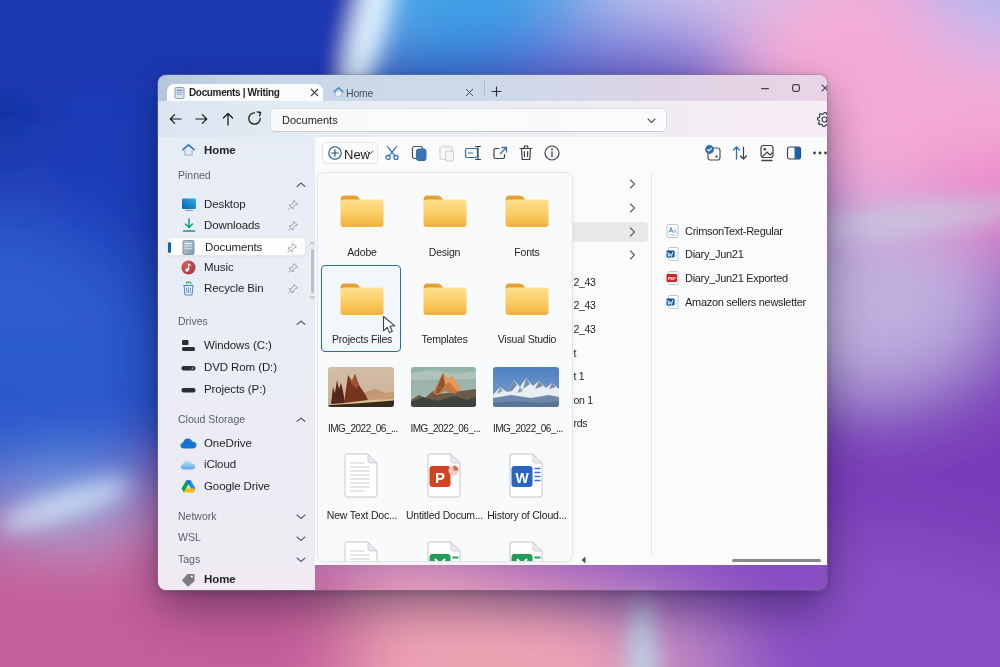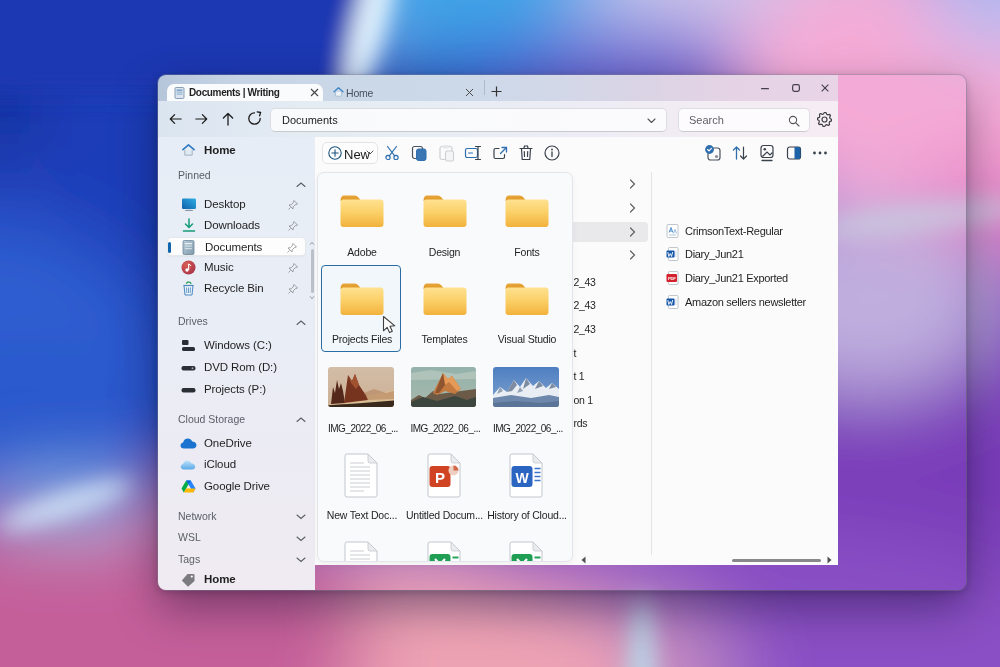--- a/index.html
+++ b/index.html
@@ -1,21 +1,21 @@
 <!DOCTYPE html>
 <html><head>
 <meta charset="utf-8">
 <style>
   * { margin:0; padding:0; box-sizing:border-box; }
   html,body { width:1000px; height:667px; overflow:hidden; }
   body { font-family:"Liberation Sans", sans-serif; position:relative; background:#6b4fc0; }
   .abs { position:absolute; }
   .wall { position:absolute; inset:0; background:#5b5ac8; }
   .wall svg { display:block; }
-  .win { position:absolute; left:158px; top:75px; width:808px; height:515px;
+  .win { position:absolute; left:158px; top:75px; width:669px; height:515px;
     border-radius:8px; overflow:hidden;
     box-shadow:0 2px 8px rgba(0,0,20,.22), 0 18px 45px rgba(0,0,30,.4);
     outline:1px solid rgba(130,130,150,.4); }
   .tabbar { position:absolute; left:0; top:0; width:680px; height:26px;
     background:linear-gradient(90deg,#b6c6da 0%,#c6d4e5 12%,#cbd8e8 30%,#ccd9e9 45%,#d2d8e8 58%,#d9d4e5 70%,#e4d3e5 83%,#e9d4e7 100%); }
   .tab-active { position:absolute; left:9px; top:9px; width:156px; height:17px;
     background:#fafbfd; border-radius:7px 7px 0 0; }
   .tab-active .ttxt { position:absolute; left:22px; top:3px; font-size:10px; font-weight:bold; color:#1f1f1f; letter-spacing:-0.35px; white-space:nowrap; }
   .tab-home { position:absolute; left:165px; top:9px; width:157px; height:17px; }
   .tab-home .ttxt { position:absolute; left:23px; top:3px; font-size:10.5px; color:#46515d; letter-spacing:-0.2px; }
@@ -150,27 +150,20 @@
     <svg class="abs" style="left:89px;top:10px" width="15" height="15" viewBox="0 0 15 15">
         <path d="M13.2 7.5 A5.7 5.7 0 1 1 7.5 1.8" fill="none" stroke="#1b1b1b" stroke-width="1.3" stroke-linecap="round"></path>
         <path d="M10.2 0.8 L13.6 1.5 L12.6 4.8" fill="none" stroke="#1b1b1b" stroke-width="1.3" stroke-linecap="round" stroke-linejoin="round"></path>
       </svg>
     <div class="addr">
         <span>Documents</span>
       <svg class="abs" style="right:10px;top:9px" width="9" height="6" viewBox="0 0 9 6">
           <path d="M1 1 L4.5 4.5 L8 1" fill="none" stroke="#55555a" stroke-width="1.1" stroke-linecap="round" stroke-linejoin="round"></path>
         </svg>
     </div>
-    <div class="srch">
-        <span>Search</span>
-      <svg class="abs" style="right:9px;top:6px" width="12" height="12" viewBox="0 0 12 12">
-          <circle cx="5" cy="5" r="3.6" fill="none" stroke="#55555a" stroke-width="1.1"></circle>
-          <path d="M7.8 7.8 L11 11" stroke="#55555a" stroke-width="1.1" stroke-linecap="round"></path>
-        </svg>
-    </div>
     <svg class="abs" style="left:659px;top:11px" width="15" height="15" viewBox="0 0 15 15">
         <path d="M7.50 0.30 L8.90 0.44 L9.64 2.33 L10.61 2.84 L12.59 2.41 L13.49 3.50 L12.67 5.36 L12.99 6.41 L14.70 7.50 L14.56 8.90 L12.67 9.64 L12.16 10.61 L12.59 12.59 L11.50 13.49 L9.64 12.67 L8.59 12.99 L7.50 14.70 L6.10 14.56 L5.36 12.67 L4.39 12.16 L2.41 12.59 L1.51 11.50 L2.33 9.64 L2.01 8.59 L0.30 7.50 L0.44 6.10 L2.33 5.36 L2.84 4.39 L2.41 2.41 L3.50 1.51 L5.36 2.33 L6.41 2.01 Z" fill="none" stroke="#3f3f44" stroke-width="1.2" stroke-linejoin="round"></path>
         <circle cx="7.5" cy="7.5" r="2.5" fill="none" stroke="#3f3f44" stroke-width="1.2"></circle>
       </svg>
   </div>
   <div class="sidebar">
     <div class="sitem" style="top:4px">
       <svg class="abs" style="left:15px;top:3px" width="13" height="12" viewBox="0 0 15 14">
           <path d="M1 6.6 L7.5 1 L14 6.6" fill="none" stroke="#2f7bc3" stroke-width="1.9" stroke-linecap="round" stroke-linejoin="round"></path>
           <path d="M3.2 7.2 L3.2 13 L11.8 13 L11.8 7.2" fill="#dfe9f2" stroke="#97a8b8" stroke-width="1"></path>

